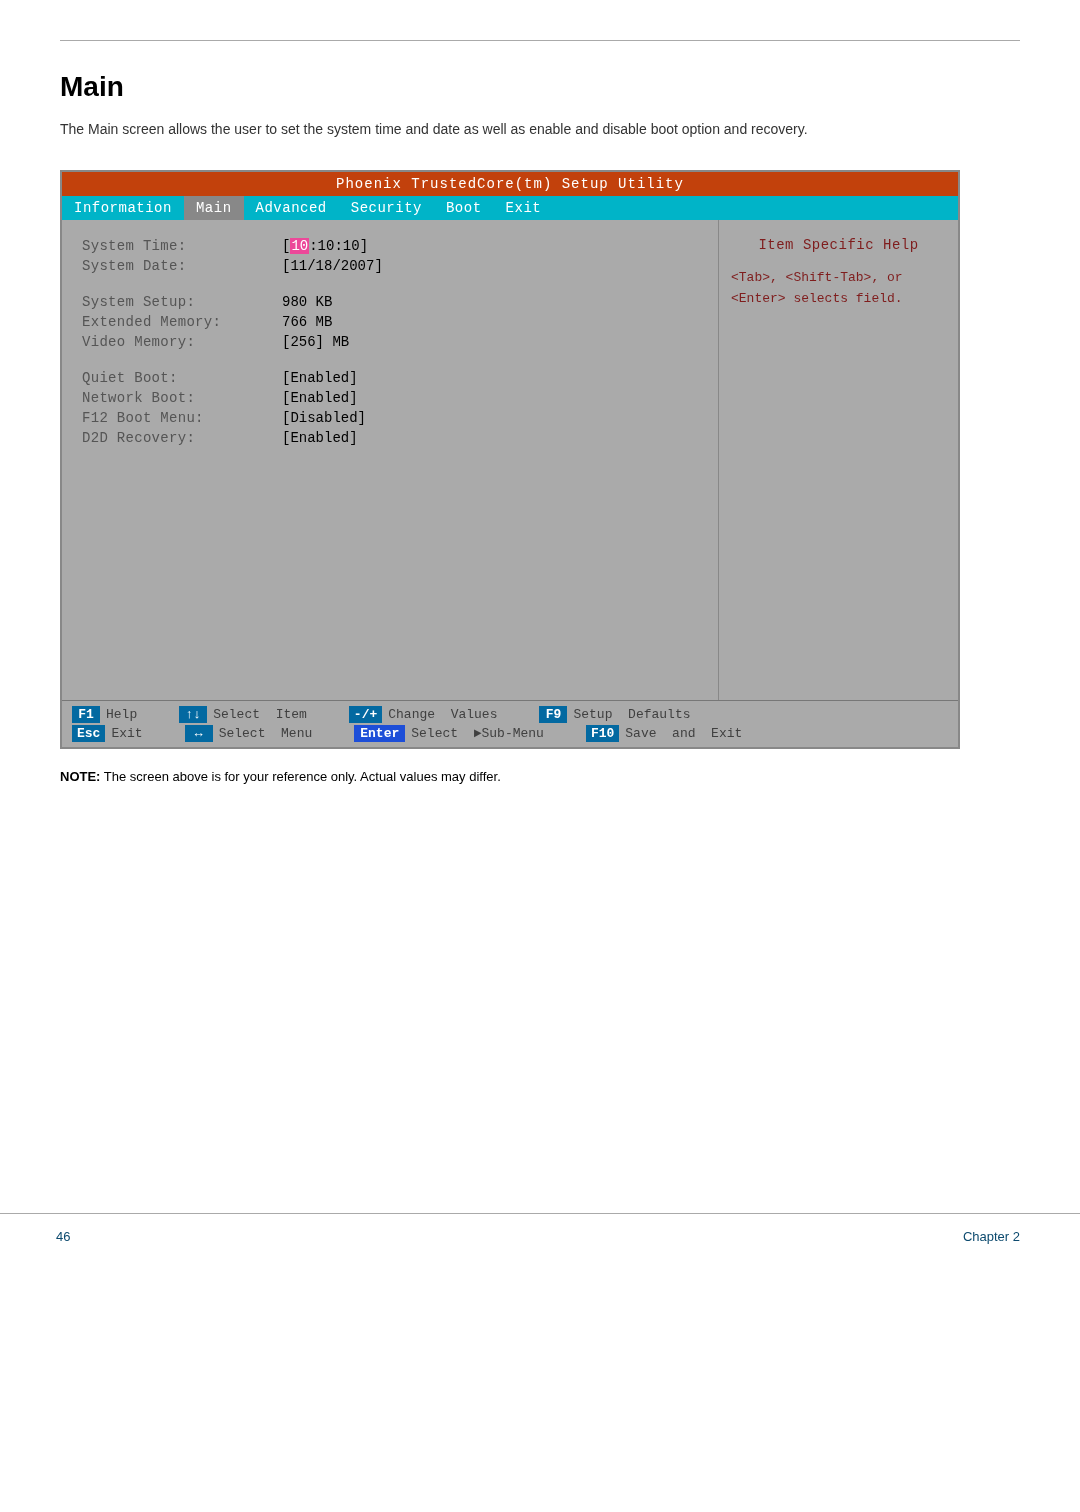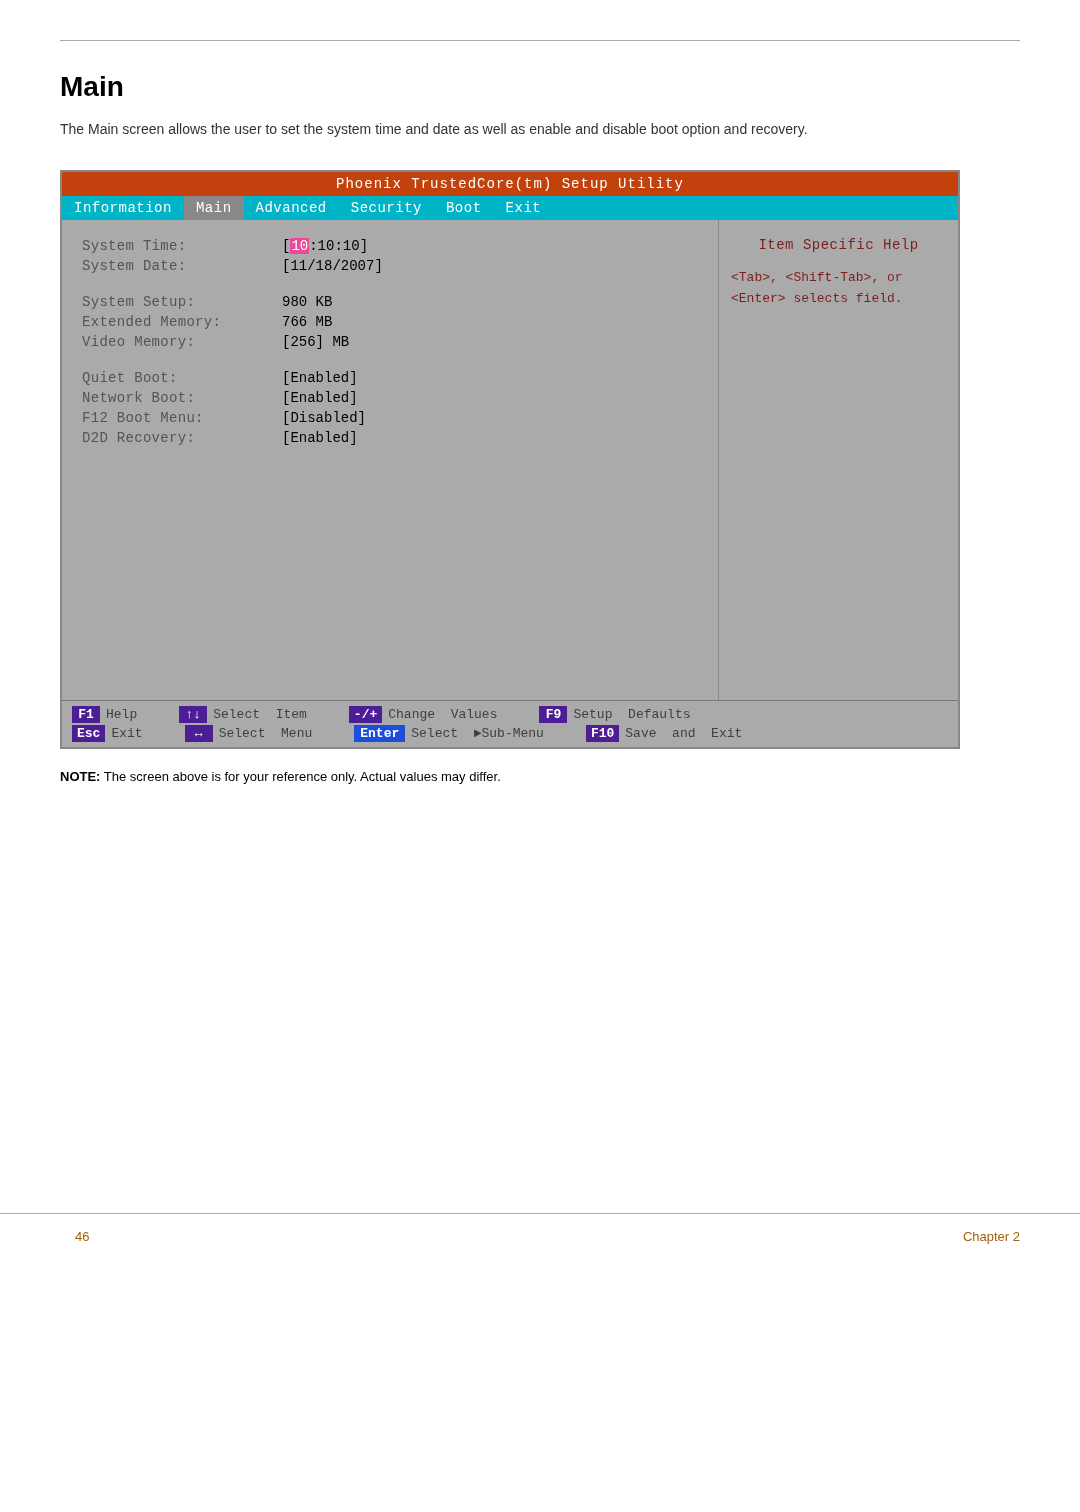--- a/index.html
+++ b/index.html
@@ -149,45 +149,45 @@
       border-top: 1px solid #aaa;
       position: absolute;
       bottom: 50px;
       left: 0;
       right: 0;
     }
 
     .bottom-bar {
       position: absolute;
       bottom: 20px;
-      left: 75px;
+      left: 56px;
       right: 60px;
       display: flex;
       justify-content: space-between;
       font-size: 13px;
-      color: #a16207;
+      color: #0c4a6e;
     }
 
     .bios-footer-rows {
       display: flex;
       flex-direction: column;
       gap: 2px;
       background: #aaa;
       border-top: 1px solid #777;
       padding: 5px 10px;
     }
 
     .bios-footer-row-line {
       display: flex;
       align-items: center;
       gap: 6px;
     }
 
     .fkey {
-      background: #4c1d95;
+      background: #0369a1;
       color: #fff;
       font-weight: bold;
       padding: 1px 5px;
       font-family: 'Courier New', monospace;
       font-size: 13px;
       min-width: 28px;
       text-align: center;
     }
 
     .fkey-enter {

